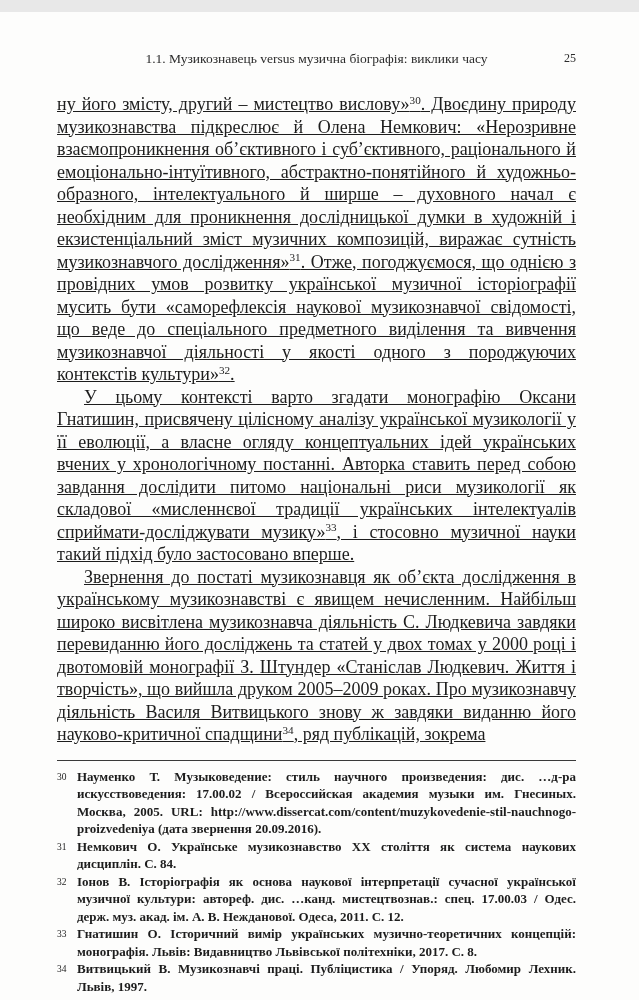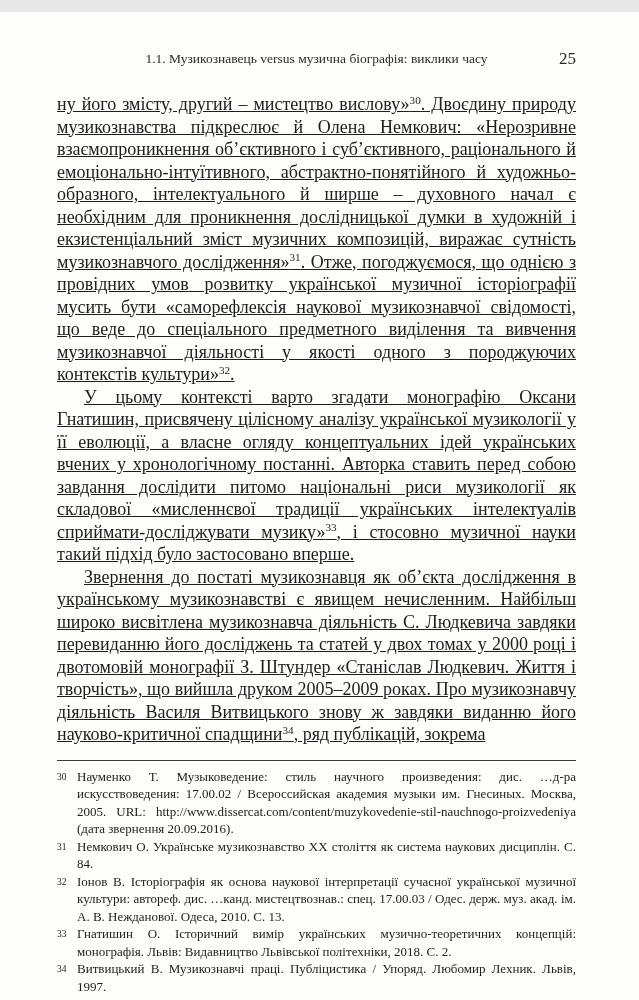--- a/index.html
+++ b/index.html
@@ -27,21 +27,21 @@
     text-align: center;
     margin-bottom: 26px;
   }
   .running-title {
     display: inline-block;
   }
   .page-number {
     position: absolute;
     right: 0;
     top: 0;
-    font-size: 17px;
+    font-size: 12px;
   }
   .body-text {
     font-size: 18px;
     line-height: 22.5px;
     text-align: justify;
     text-decoration: underline;
   }
   .para {
     margin: 0;
     overflow-wrap: break-word;
@@ -69,20 +69,21 @@
   .fn-num {
     flex: 0 0 20px;
     font-size: 9.5px;
     padding-top: 1px;
     box-sizing: border-box;
   }
   .fn-text {
     flex: 1;
     text-align: justify;
     overflow-wrap: break-word;
+    font-weight: bold;
   }
 </style>
 </head>
 <body>
 
 <div class="page">
 
   <div class="running-header">
     <span class="running-title">1.1. Музикознавець versus музична біографія: виклики часу</span>
     <span class="page-number">25</span>
@@ -98,25 +99,25 @@
     <div class="footnote">
       <span class="fn-num">30</span>
       <span class="fn-text">Науменко Т. Музыковедение: стиль научного произведения: дис. …д-ра искусствоведения: 17.00.02 / Всероссийская академия музыки им. Гнесиных. Москва, 2005. URL: http://www.dissercat.com/content/muzykovedenie-stil-nauchnogo-proizvedeniya (дата звернення 20.09.2016).</span>
     </div>
     <div class="footnote">
       <span class="fn-num">31</span>
       <span class="fn-text">Немкович О. Українське музикознавство ХХ століття як система наукових дисциплін. С. 84.</span>
     </div>
     <div class="footnote">
       <span class="fn-num">32</span>
-      <span class="fn-text">Іонов В. Історіографія як основа наукової інтерпретації сучасної української музичної культури: автореф. дис. …канд. мистецтвознав.: спец. 17.00.03 / Одес. держ. муз. акад. ім. А. В. Нежданової. Одеса, 2010. С. 13.</span>
+      <span class="fn-text">Іонов В. Історіографія як основа наукової інтерпретації сучасної української музичної культури: автореф. дис. …канд. мистецтвознав.: спец. 17.00.03 / Одес. держ. муз. акад. ім. А. В. Нежданової. Одеса, 2011. С. 12.</span>
     </div>
     <div class="footnote">
       <span class="fn-num">33</span>
-      <span class="fn-text">Гнатишин О. Історичний вимір українських музично-теоретичних концепцій: монографія. Львів: Видавництво Львівської політехніки, 2018. С. 2.</span>
+      <span class="fn-text">Гнатишин О. Історичний вимір українських музично-теоретичних концепцій: монографія. Львів: Видавництво Львівської політехніки, 2017. С. 8.</span>
     </div>
     <div class="footnote">
       <span class="fn-num">34</span>
       <span class="fn-text">Витвицький В. Музикознавчі праці. Публіцистика / Упоряд. Любомир Лехник. Львів, 1997.</span>
     </div>
   </div>
 
 </div>
 
 </body></html>

